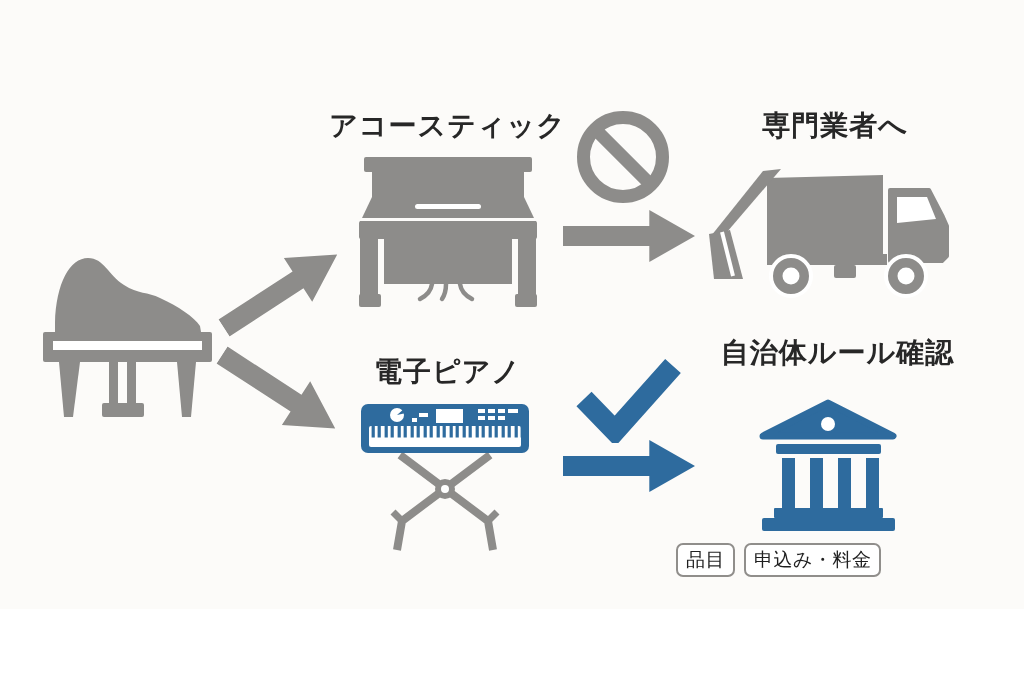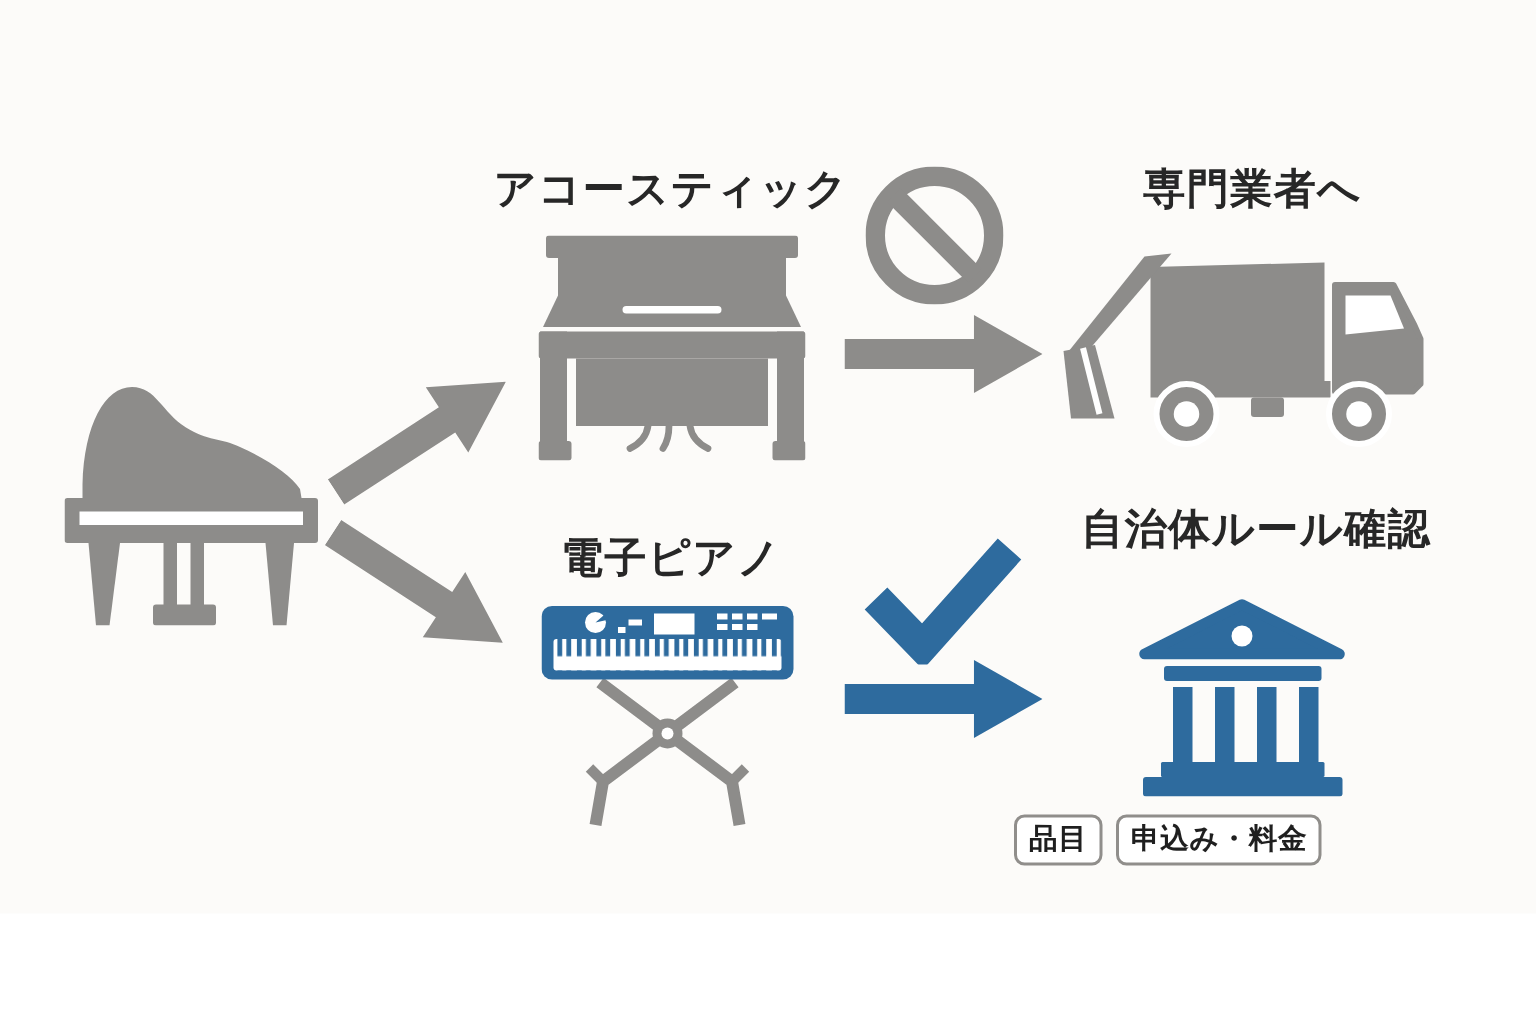--- a/index.html
+++ b/index.html
@@ -26,21 +26,21 @@
   .chip-row{
     position:absolute;left:676px;top:543px;
     display:flex;gap:9px;align-items:flex-start;
   }
   .chip{
     background:#fff;
     border:2.5px solid var(--chip_border,#908e8b);
     border-radius:7px;
     padding:3px 8px;
     font-size:19px;
-    font-weight:700;
+    font-weight:400;
     color:var(--chip_text,#1f1f1f);
     letter-spacing:0.5px;
     white-space:nowrap;
     line-height:1.25;
   }
   
   .g{fill:var(--icon_gray,#8d8c8a);}
   .b{fill:var(--accent_blue,#2e6b9e);}
   .w{fill:#ffffff;}
   .gs{stroke:var(--icon_gray,#8d8c8a);fill:none;}

